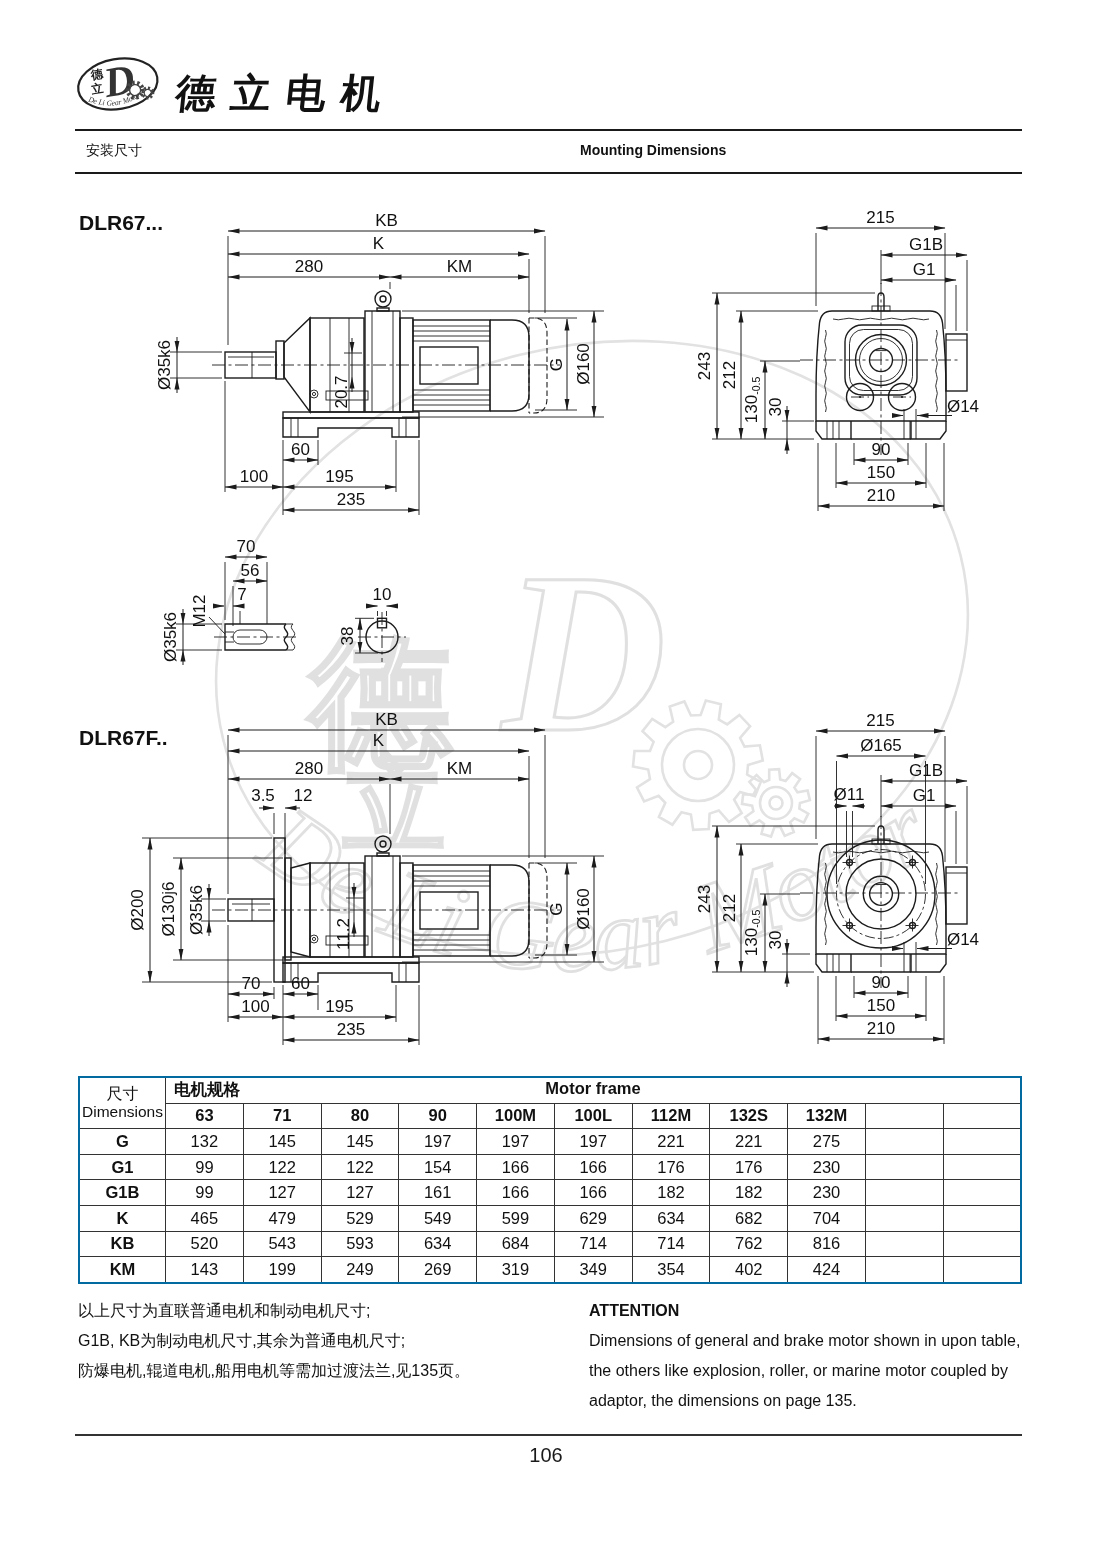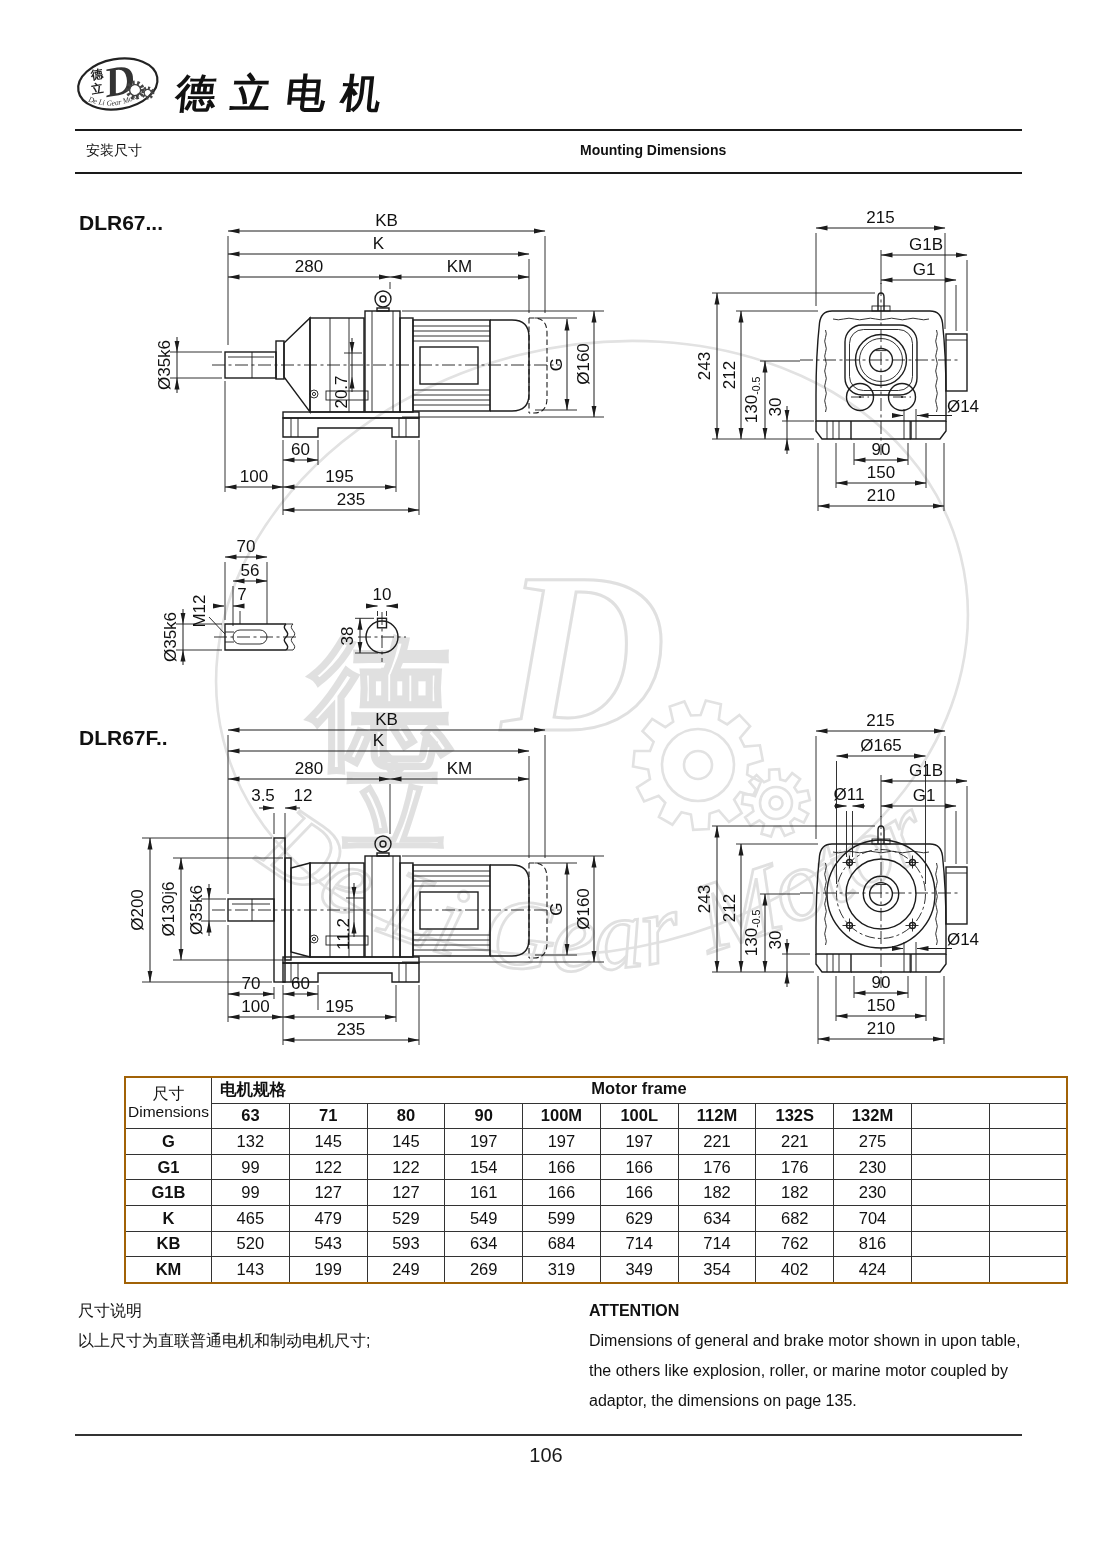--- a/index.html
+++ b/index.html
@@ -26,21 +26,21 @@
 svg .ol{stroke:#1c1c1c;stroke-width:1.4;fill:none;}
 svg .tl{stroke:#1c1c1c;stroke-width:0.9;fill:none;}
 svg .cl{stroke:#1c1c1c;stroke-width:0.9;fill:none;stroke-dasharray:13 3.5 3 3.5;}
 svg .cl2{stroke:#1c1c1c;stroke-width:0.9;fill:none;stroke-dasharray:10 3 3 3;}
 svg .dash{stroke:#1c1c1c;stroke-width:1.1;fill:none;stroke-dasharray:5.5 3;}
 svg .dot{fill:#1c1c1c;stroke:none;}
 .dim-table{position:absolute;left:78px;top:1076px;width:944px;z-index:2;border-collapse:collapse;
   table-layout:fixed;font-size:16.5px;color:#111;}
 .dim-table td{border:1px solid #333;text-align:center;padding:0;height:24.6px;
   overflow:hidden;white-space:nowrap;}
-.dim-table{border:2px solid #a16207;margin-left:46px;}
+.dim-table{border:2px solid #0369a1;}
 .dim-table td.c0{width:85px;font-size:15.5px;line-height:1.15;}
 .dim-table td.c0 .cn{font-size:16px;}
 .dim-table td.grp{position:relative;text-align:left;}
 .dim-table .gcn{font-weight:bold;padding-left:8px;}
 .dim-table .gen{position:absolute;left:0;right:0;text-align:center;font-weight:bold;}
 .dim-table td.ch,.dim-table td.rl{font-weight:bold;}
 .notes{position:absolute;z-index:2;font-size:16px;color:#111;line-height:30px;}
 .notes-cn{left:78px;top:1296px;width:480px;}
 .notes-en{left:589px;top:1296px;width:440px;}
 .notes .nt{font-weight:normal;}
@@ -645,22 +645,23 @@
           <td>349</td>
           <td>354</td>
           <td>402</td>
           <td>424</td>
           <td></td>
           <td></td>
         </tr>
       </tbody>
     </table>
 <div class="notes notes-cn">
-  <div class="nt">尺寸说明</div>
   <div>以上尺寸为直联普通电机和制动电机尺寸;</div>
+  <div>G1B, KB为制动电机尺寸,其余为普通电机尺寸;</div>
+  <div>防爆电机,辊道电机,船用电机等需加过渡法兰,见135页。</div>
 </div>
 <div class="notes notes-en">
   <div class="nt">ATTENTION</div>
   <div>Dimensions of general and brake motor shown in upon table,</div>
   <div>the others like explosion, roller, or marine motor coupled by</div>
   <div>adaptor, the dimensions on page 135.</div>
 </div>
 <div class="rule rule-3"></div>
 <div class="pageno">106</div>
 </div>

